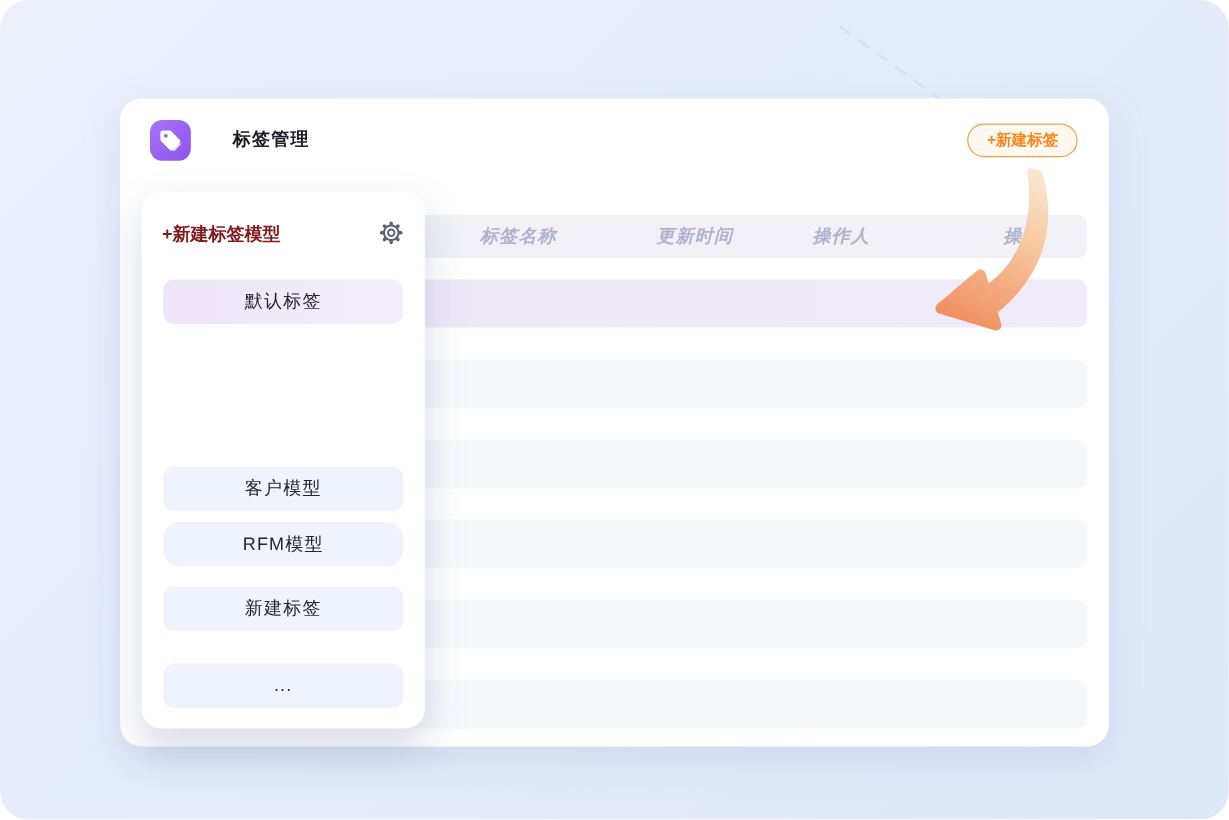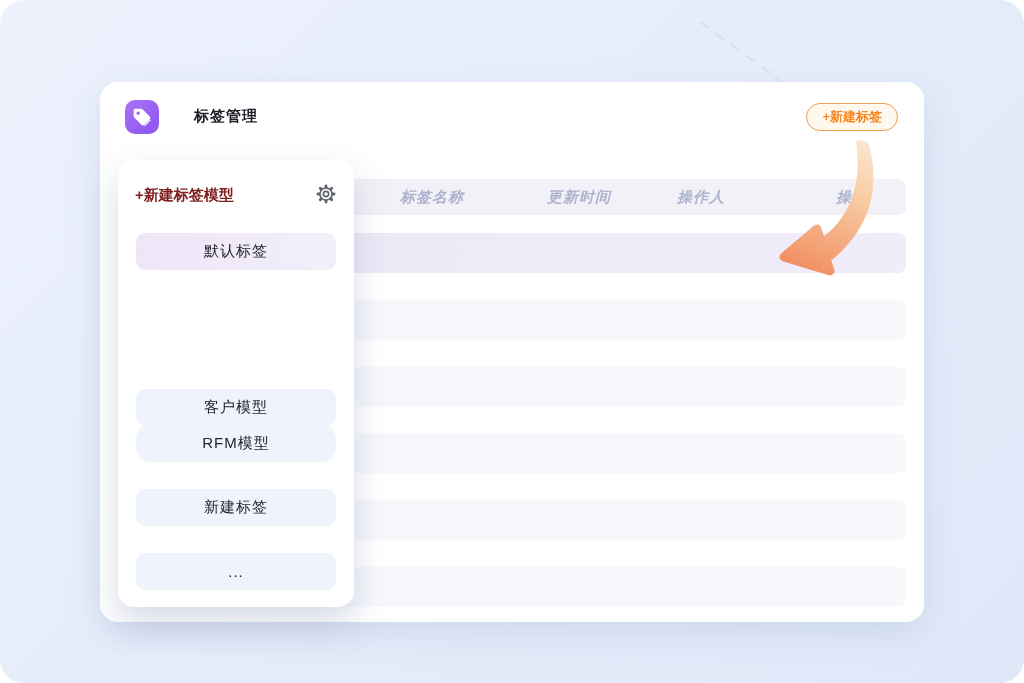--- a/index.html
+++ b/index.html
@@ -85,21 +85,21 @@
             <line x1="5.8" y1="18.2" x2="7.3" y2="16.7"></line>
               <line x1="16.7" y1="7.3" x2="18.2" y2="5.8"></line>
           </g>
           <circle cx="12" cy="12" r="6.6" stroke="#5E626E" stroke-width="1.8" fill="#ffffff"></circle>
           <circle cx="12" cy="12" r="2.9" stroke="#5E626E" stroke-width="1.8" fill="none"></circle>
         </svg>
       </span>
 
       <div class="side-item sel" style="top:73px;">默认标签</div>
       <div class="side-item" style="top:201px;margin-top:28px;">客户模型</div>
-      <div class="side-item" style="top:265px;border-radius:14px;">RFM模型</div>
+      <div class="side-item" style="top:275px;border-radius:14px;">RFM模型</div>
       <div class="side-item" style="top:329px;">新建标签</div>
       <div class="side-item" style="top:393px;">...</div>
     </div>
 
     <svg class="arrow-svg" width="140" height="160" viewBox="0 0 140 160">
       <defs>
         <linearGradient id="arrowGrad" x1="100" y1="0" x2="25" y2="155" gradientUnits="userSpaceOnUse">
           <stop offset="0" stop-color="#FCEEDD"></stop>
           <stop offset="0.4" stop-color="#F8C9A0"></stop>
           <stop offset="1" stop-color="#EF8457"></stop>

